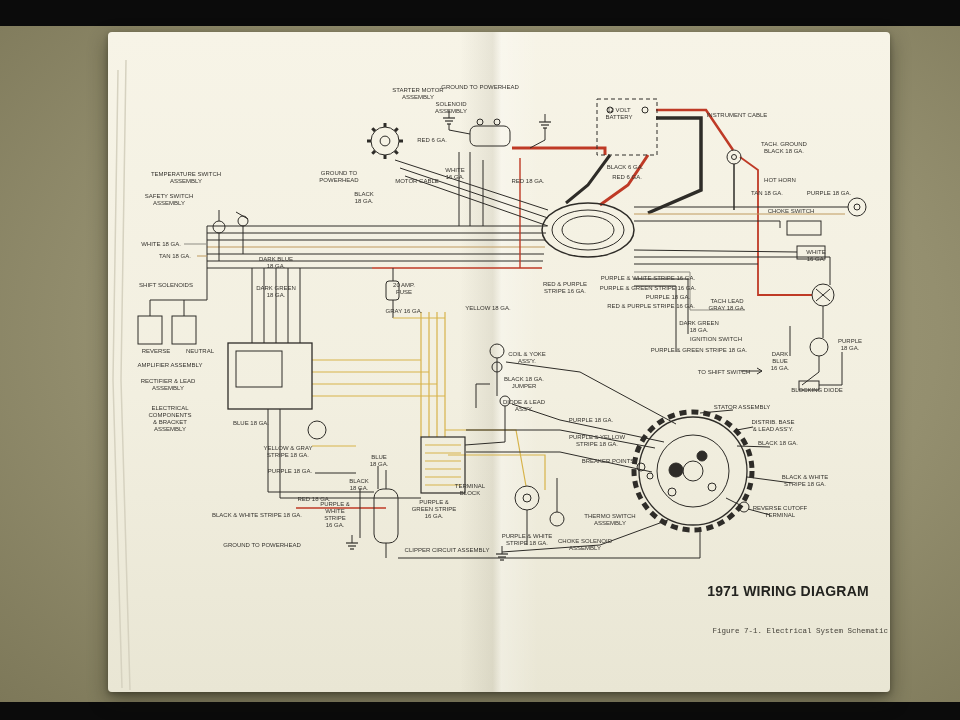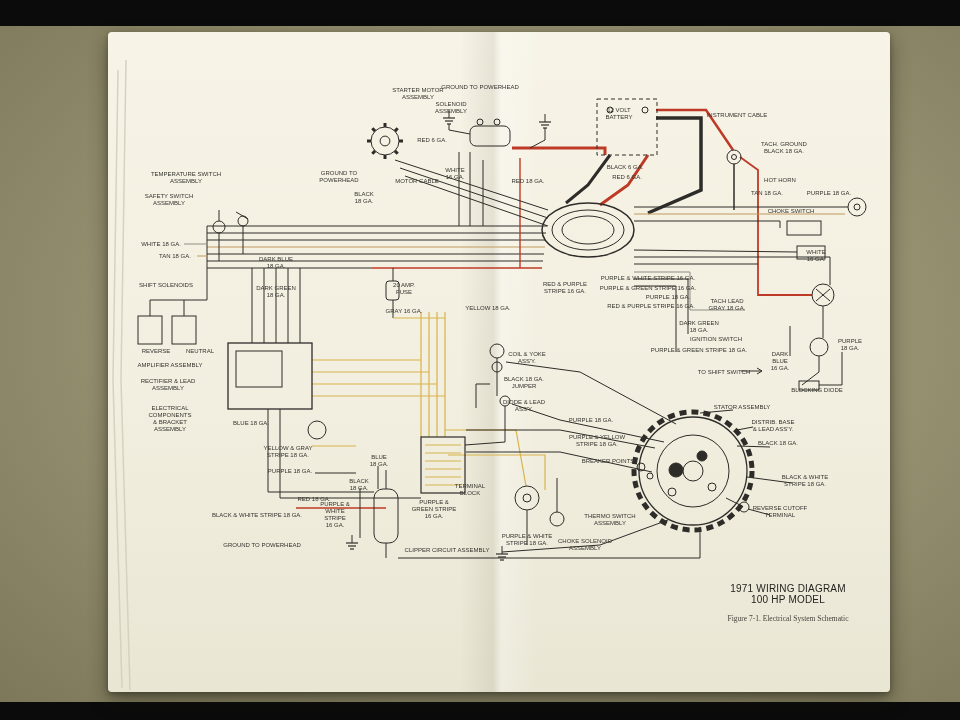--- a/index.html
+++ b/index.html
@@ -10,22 +10,22 @@
   .bar.top{top:0;height:26px;}
   .bar.bottom{bottom:0;height:18px;}
   .paper{position:absolute;left:108px;top:32px;width:782px;height:660px;border-radius:4px;
          background:linear-gradient(180deg,#f7f4e7 0%,#f2efe0 55%,#e9e6d4 100%);
          box-shadow:0 8px 20px rgba(20,20,10,.45), 0 2px 5px rgba(20,20,10,.3);}
   .fold{position:absolute;inset:0;border-radius:4px;
         background:linear-gradient(90deg, rgba(0,0,0,0) 45%, rgba(90,85,60,.10) 49.2%, rgba(255,255,255,.28) 50.3%, rgba(0,0,0,0) 55%);}
   svg.diagram{position:absolute;left:0;top:0;}
   .lbl{font-family:"Liberation Sans",sans-serif;font-size:6px;fill:#35332e;}
   .title-block{position:absolute;left:688px;top:584px;width:200px;text-align:center;color:#23231f;}
-  .tl{font-weight:normal;font-size:10px;line-height:1.08;letter-spacing:.2px;font-family:"Liberation Sans",sans-serif;}
-  .cap{margin-top:8px;font-size:7.5px;color:#45423a;font-family:Liberation Serif, serif;}
+  .tl{font-weight:bold;font-size:14px;line-height:1.08;letter-spacing:.2px;font-family:"Liberation Sans",sans-serif;}
+  .cap{margin-top:28px;font-size:7.5px;color:#45423a;font-family:Liberation Mono, monospace;text-align:right;}
 </style>
 </head>
 <body>
 
 <div class="scene">
   <div class="desk"></div>
   <div class="bar top"></div>
   <div class="bar bottom"></div>
   <div class="paper">
     <div class="fold"></div>
@@ -274,16 +274,15 @@
       <text x="434" y="504" text-anchor="middle" class="lbl"><tspan x="434" dy="0">PURPLE &amp;</tspan><tspan x="434" dy="7">GREEN STRIPE</tspan><tspan x="434" dy="7">16 GA.</tspan></text>
       <text x="470" y="488" text-anchor="middle" class="lbl"><tspan x="470" dy="0">TERMINAL</tspan><tspan x="470" dy="7">BLOCK</tspan></text>
       <text x="610" y="518" text-anchor="middle" class="lbl"><tspan x="610" dy="0">THERMO SWITCH</tspan><tspan x="610" dy="7">ASSEMBLY</tspan></text>
       <text x="585" y="543" text-anchor="middle" class="lbl"><tspan x="585" dy="0">CHOKE SOLENOID</tspan><tspan x="585" dy="7">ASSEMBLY</tspan></text>
       <text x="527" y="538" text-anchor="middle" class="lbl"><tspan x="527" dy="0">PURPLE &amp; WHITE</tspan><tspan x="527" dy="7">STRIPE 18 GA.</tspan></text>
       <text x="262" y="547" text-anchor="middle" class="lbl"><tspan x="262" dy="0">GROUND TO POWERHEAD</tspan></text>
       <text x="447" y="552" text-anchor="middle" class="lbl"><tspan x="447" dy="0">CLIPPER CIRCUIT ASSEMBLY</tspan></text>
     </svg>
   <div class="title-block">
     <div class="tl">1971 WIRING DIAGRAM</div>
-    <div class="tl">100 HP MODEL</div>
     <div class="cap">Figure 7-1. Electrical System Schematic</div>
   </div>
 </div>
 
 </body></html>

